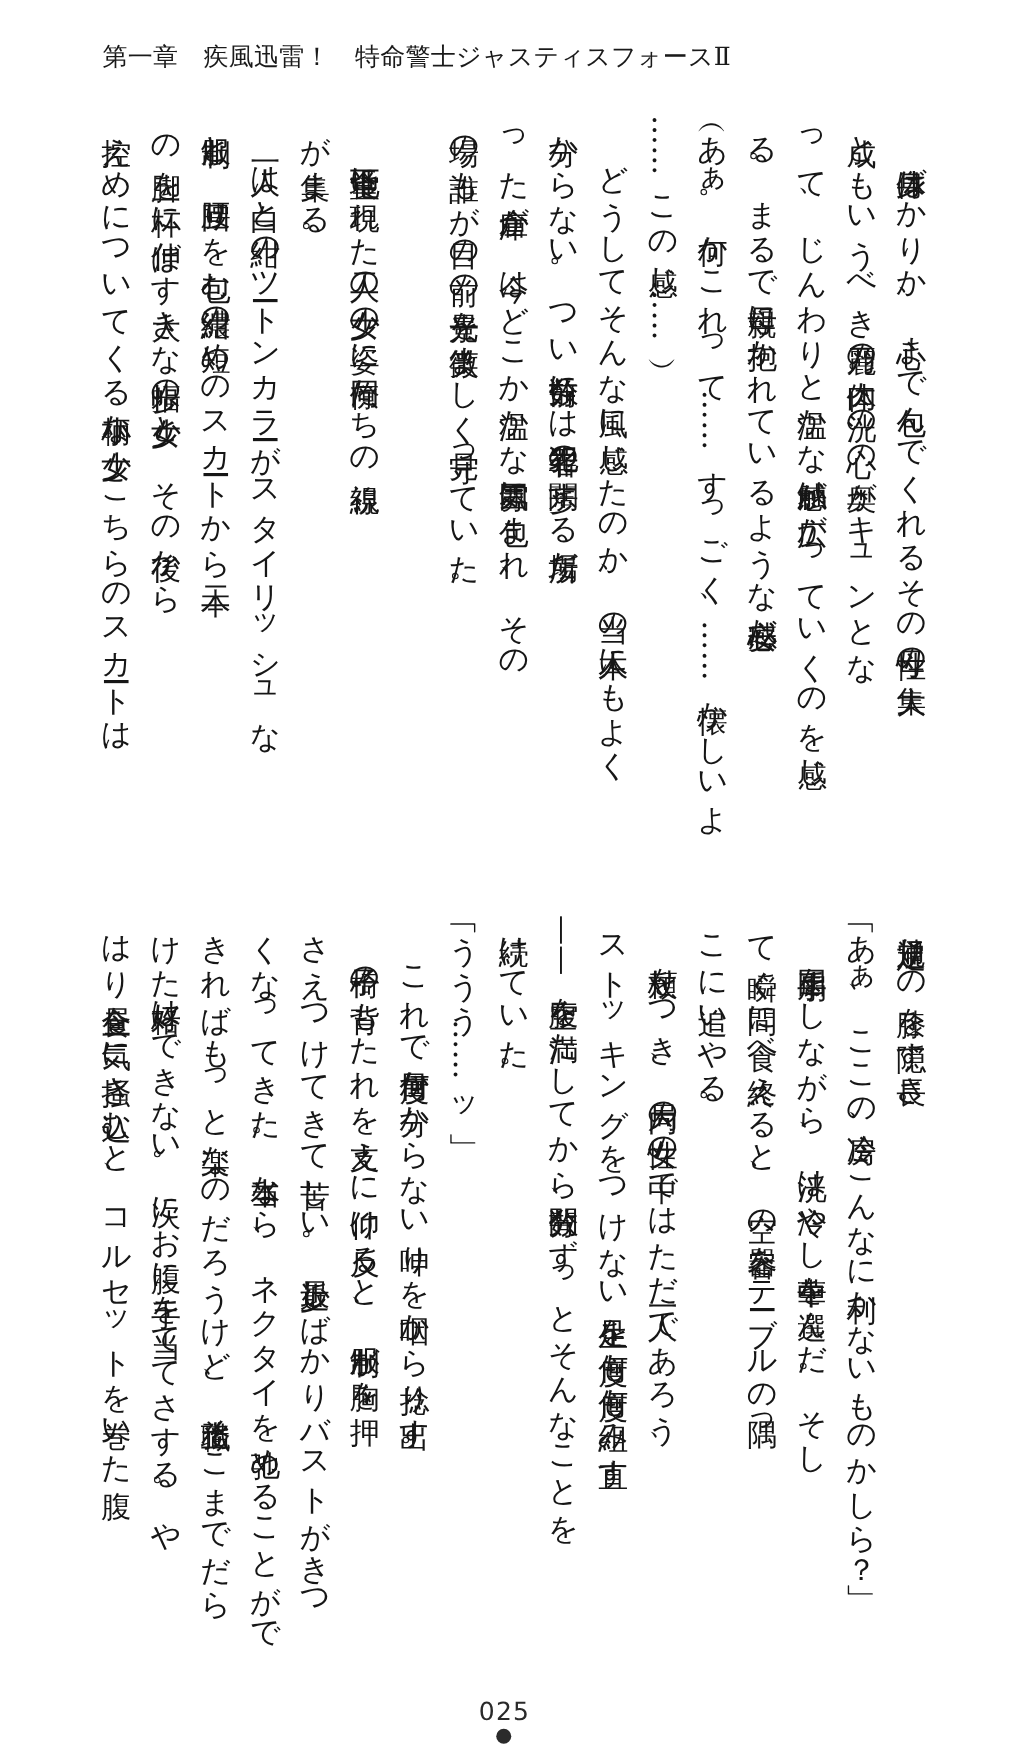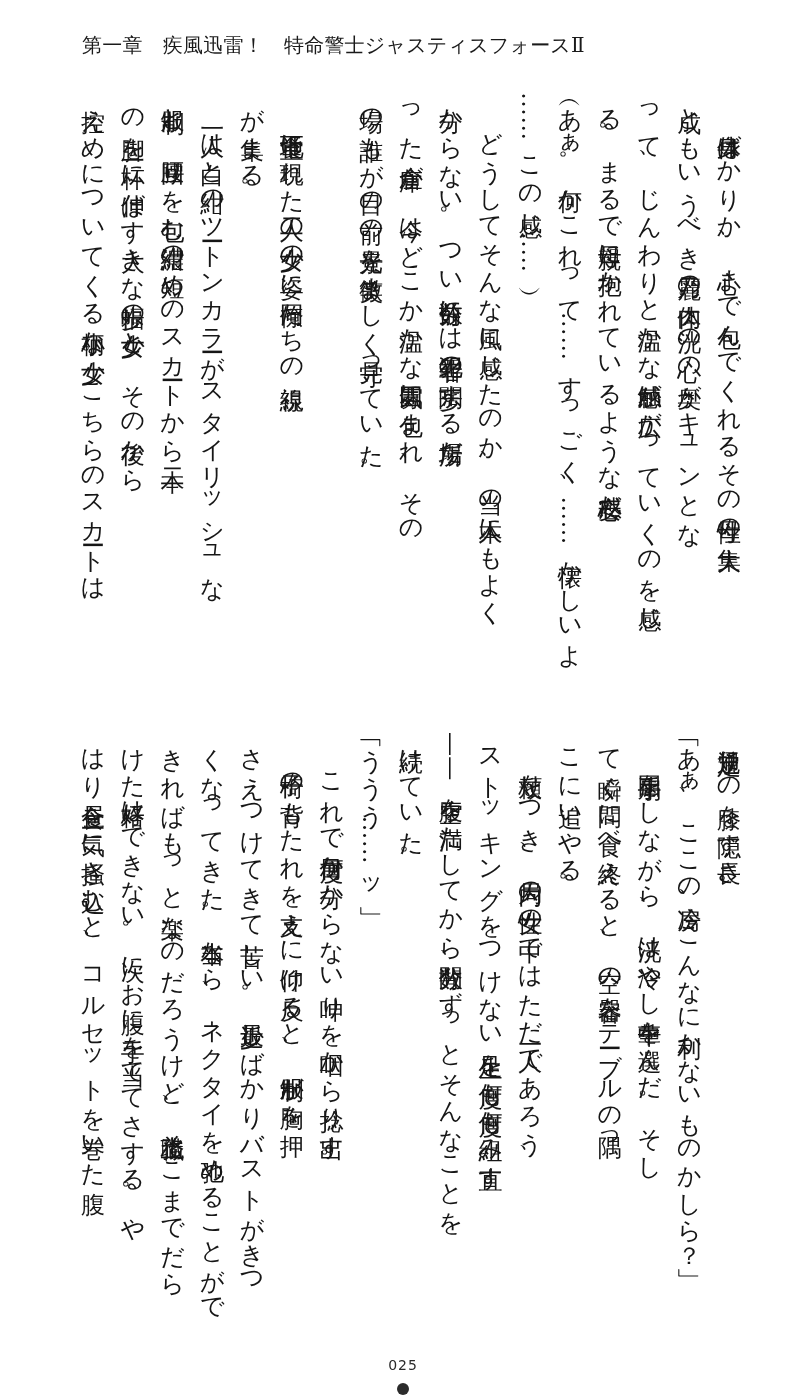--- a/index.html
+++ b/index.html
@@ -51,21 +51,21 @@
       text-orientation: mixed;
     }
     .col.tight { letter-spacing: -0.7px; }
     .page-number {
       position: absolute;
       left: 383px;
       width: 40px;
       top: 1357px;
       text-align: center;
       font-family: "DejaVu Sans", "Liberation Sans", sans-serif;
-      font-size: 14px;
+      font-size: 20px;
       letter-spacing: 1px;
       color: #2a2a2a;
     }
     .page-dot {
       position: absolute;
       left: 397px;
       top: 1383px;
       width: 12px;
       height: 12px;
       border-radius: 50%;

